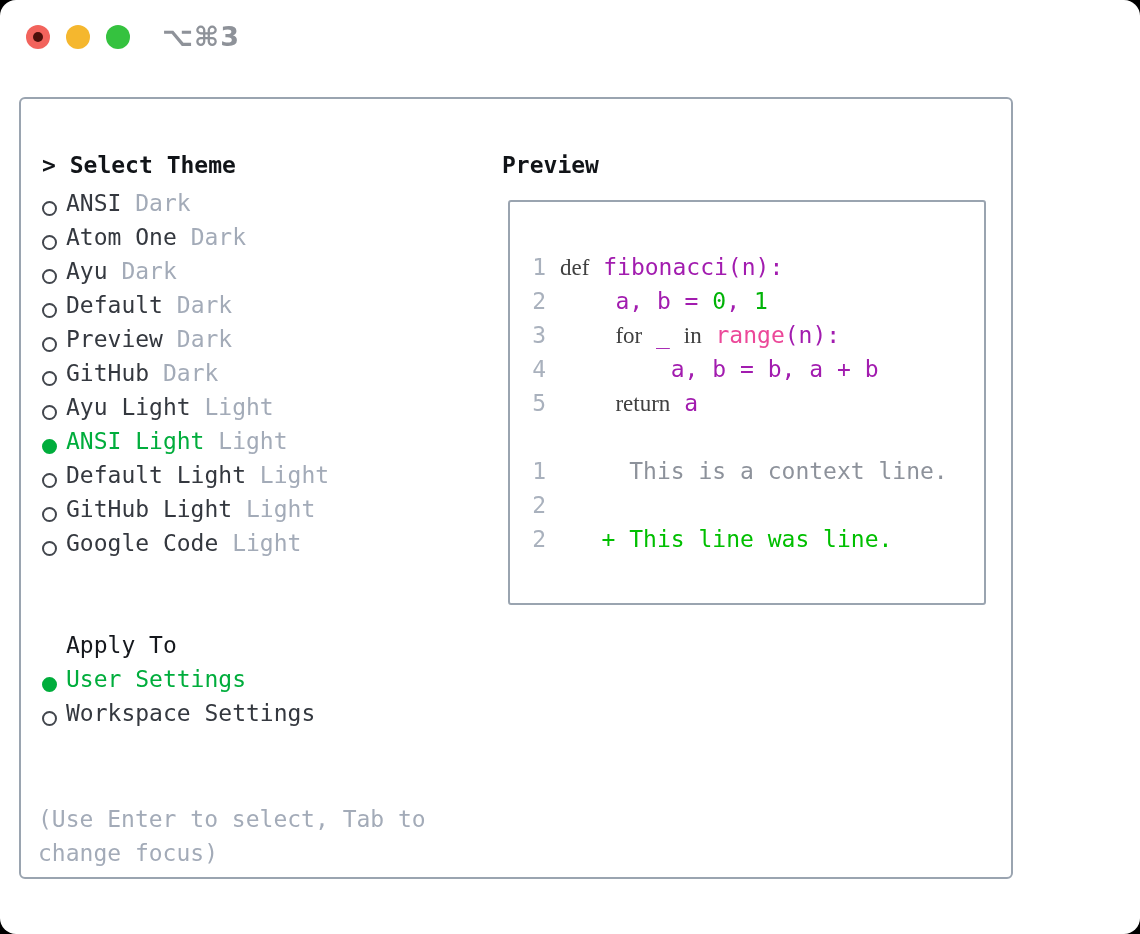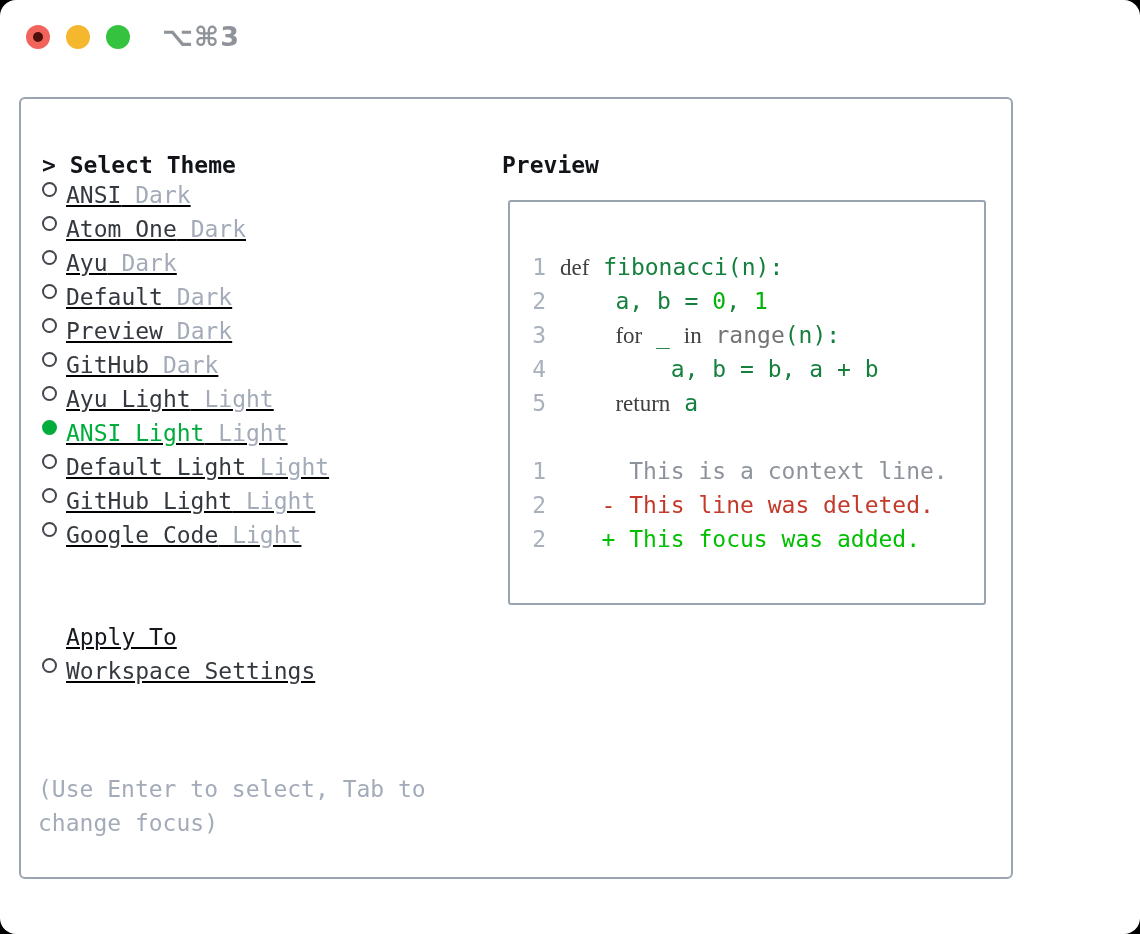--- a/index.html
+++ b/index.html
@@ -24,42 +24,42 @@
     position:absolute;left:19px;top:97px;width:994px;height:782px;
     border:2px solid #9aa4b0;border-radius:6px;box-sizing:border-box;
   }
   
   .h-row{position:absolute;height:34px;display:flex;align-items:center;
          font-size:23px;font-weight:bold;color:#111418;white-space:pre;}
   .focus-header{left:42px;top:148px;}
   .preview-header{left:502px;top:148px;}
   #theme-list{position:absolute;left:42px;top:182px;}
   #apply-block{position:absolute;left:42px;top:624px;}
-  .row{height:34px;display:flex;align-items:flex-start;text-decoration:underline;}
+  .row{height:34px;display:flex;align-items:flex-end;}
   .radio{width:15px;height:15px;border:2px solid #42464d;border-radius:50%;
          box-sizing:border-box;flex:0 0 auto;}
   .radio-on{background:#00ad3c;border-color:#00ad3c;}
   .item-label{margin-left:9px;font-size:23px;color:#34383f;white-space:pre;}
   .vr{color:#a3abb8;}
   .sel .nm{color:#00ad3c;}
   .apply-title{padding-left:24px;font-size:23px;color:#15181d;white-space:pre;}
-  .hint{position:absolute;left:38px;top:772px;font-size:23px;line-height:34px;
+  .hint{position:absolute;left:38px;top:802px;font-size:23px;line-height:34px;
         color:#a3abb8;white-space:pre;}
   
   .pbox{
     position:absolute;left:508px;top:200px;width:478px;height:405px;
     border:2px solid #9aa4b0;border-radius:3px;box-sizing:border-box;
     padding:48px 0 0 14px;background:#fff;
   }
   .crow{height:34px;display:flex;align-items:center;font-size:23px;}
   .ln{width:22px;text-align:right;margin-right:14px;color:#a9b1bd;flex:0 0 auto;white-space:pre;}
   .codeline{white-space:pre;color:#1b1e24;}
-  .tok-plain{color:#15803d;}
+  .tok-plain{color:#a21caf;}
   .tok-keyword{color:#404040;font-family:Liberation Serif, serif;}
-  .tok-builtin{color:#737373;}
+  .tok-builtin{color:#ec4899;}
   .tok-number{color:#00b307;}
   .diff-context{color:#8d929b;}
   .diff-deleted{color:#c43a2a;}
   .diff-added{color:#00bf00;}
 </style>
 </head>
 <body>
 
 <div class="window">
 
@@ -117,20 +117,24 @@
         <span class="radio"></span>
         <span class="item-label"><span class="nm">Google Code</span><span class="vr"> Light</span></span>
       </div>
     </div>
 
   <div id="apply-block">
     <div class="row">
         <span class="apply-title">Apply To</span>
       </div>
     <div id="apply-options">
+        <div class="row sel">
+          <span class="radio radio-on"></span>
+          <span class="item-label"><span class="nm">User Settings</span></span>
+        </div>
         <div class="row">
           <span class="radio"></span>
           <span class="item-label"><span class="nm">Workspace Settings</span></span>
         </div>
       </div>
   </div>
 
   <div class="hint"><span>(Use Enter to select, Tab to</span><br><span>change focus)</span></div>
 
   <div class="h-row preview-header"><span>Preview</span></div>
@@ -159,21 +163,20 @@
       <div class="crow">
         <span class="ln"></span>
         <span class="codeline"></span>
       </div>
       <div class="crow">
         <span class="ln">1</span>
         <span class="codeline diff-context">     This is a context line.</span>
       </div>
       <div class="crow">
         <span class="ln">2</span>
-        <span class="codeline diff-deleted">   - This line was deleted.</span>
       </div>
       <div class="crow">
         <span class="ln">2</span>
-        <span class="codeline diff-added">   + This focus was added.</span>
+        <span class="codeline diff-added">   + This line was line.</span>
       </div>
     </div>
 
 </div>
 
 </body></html>

